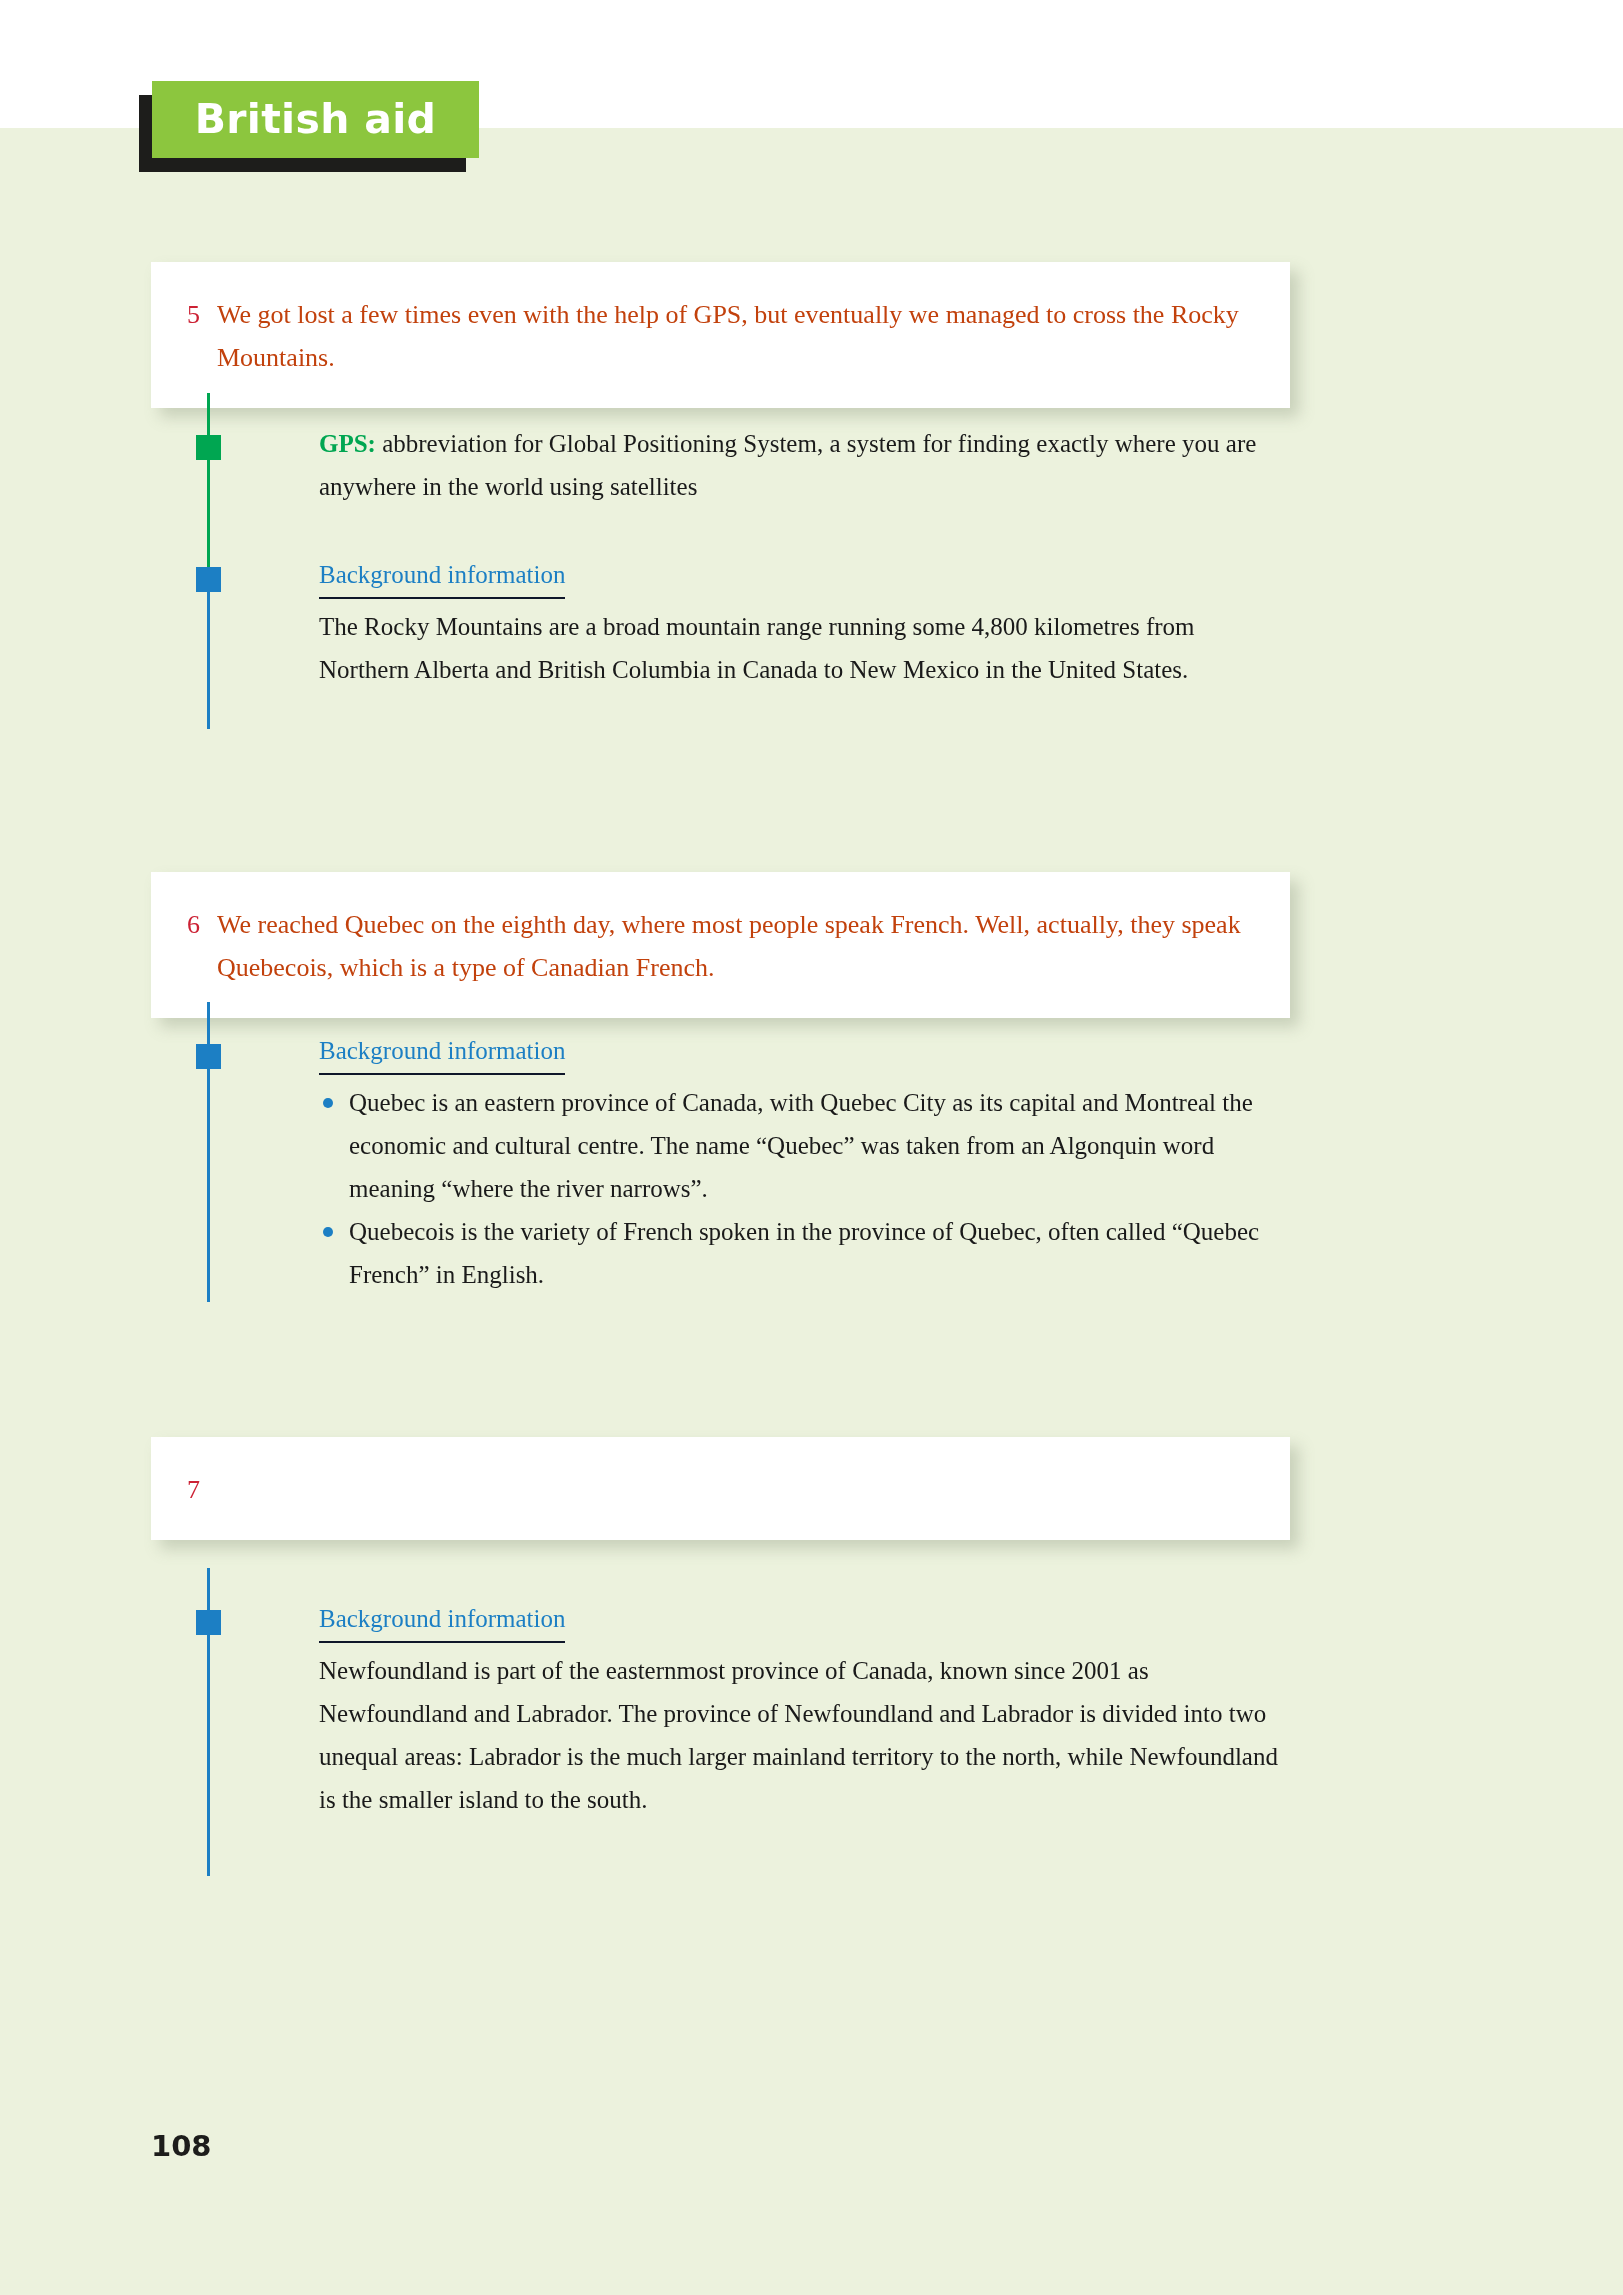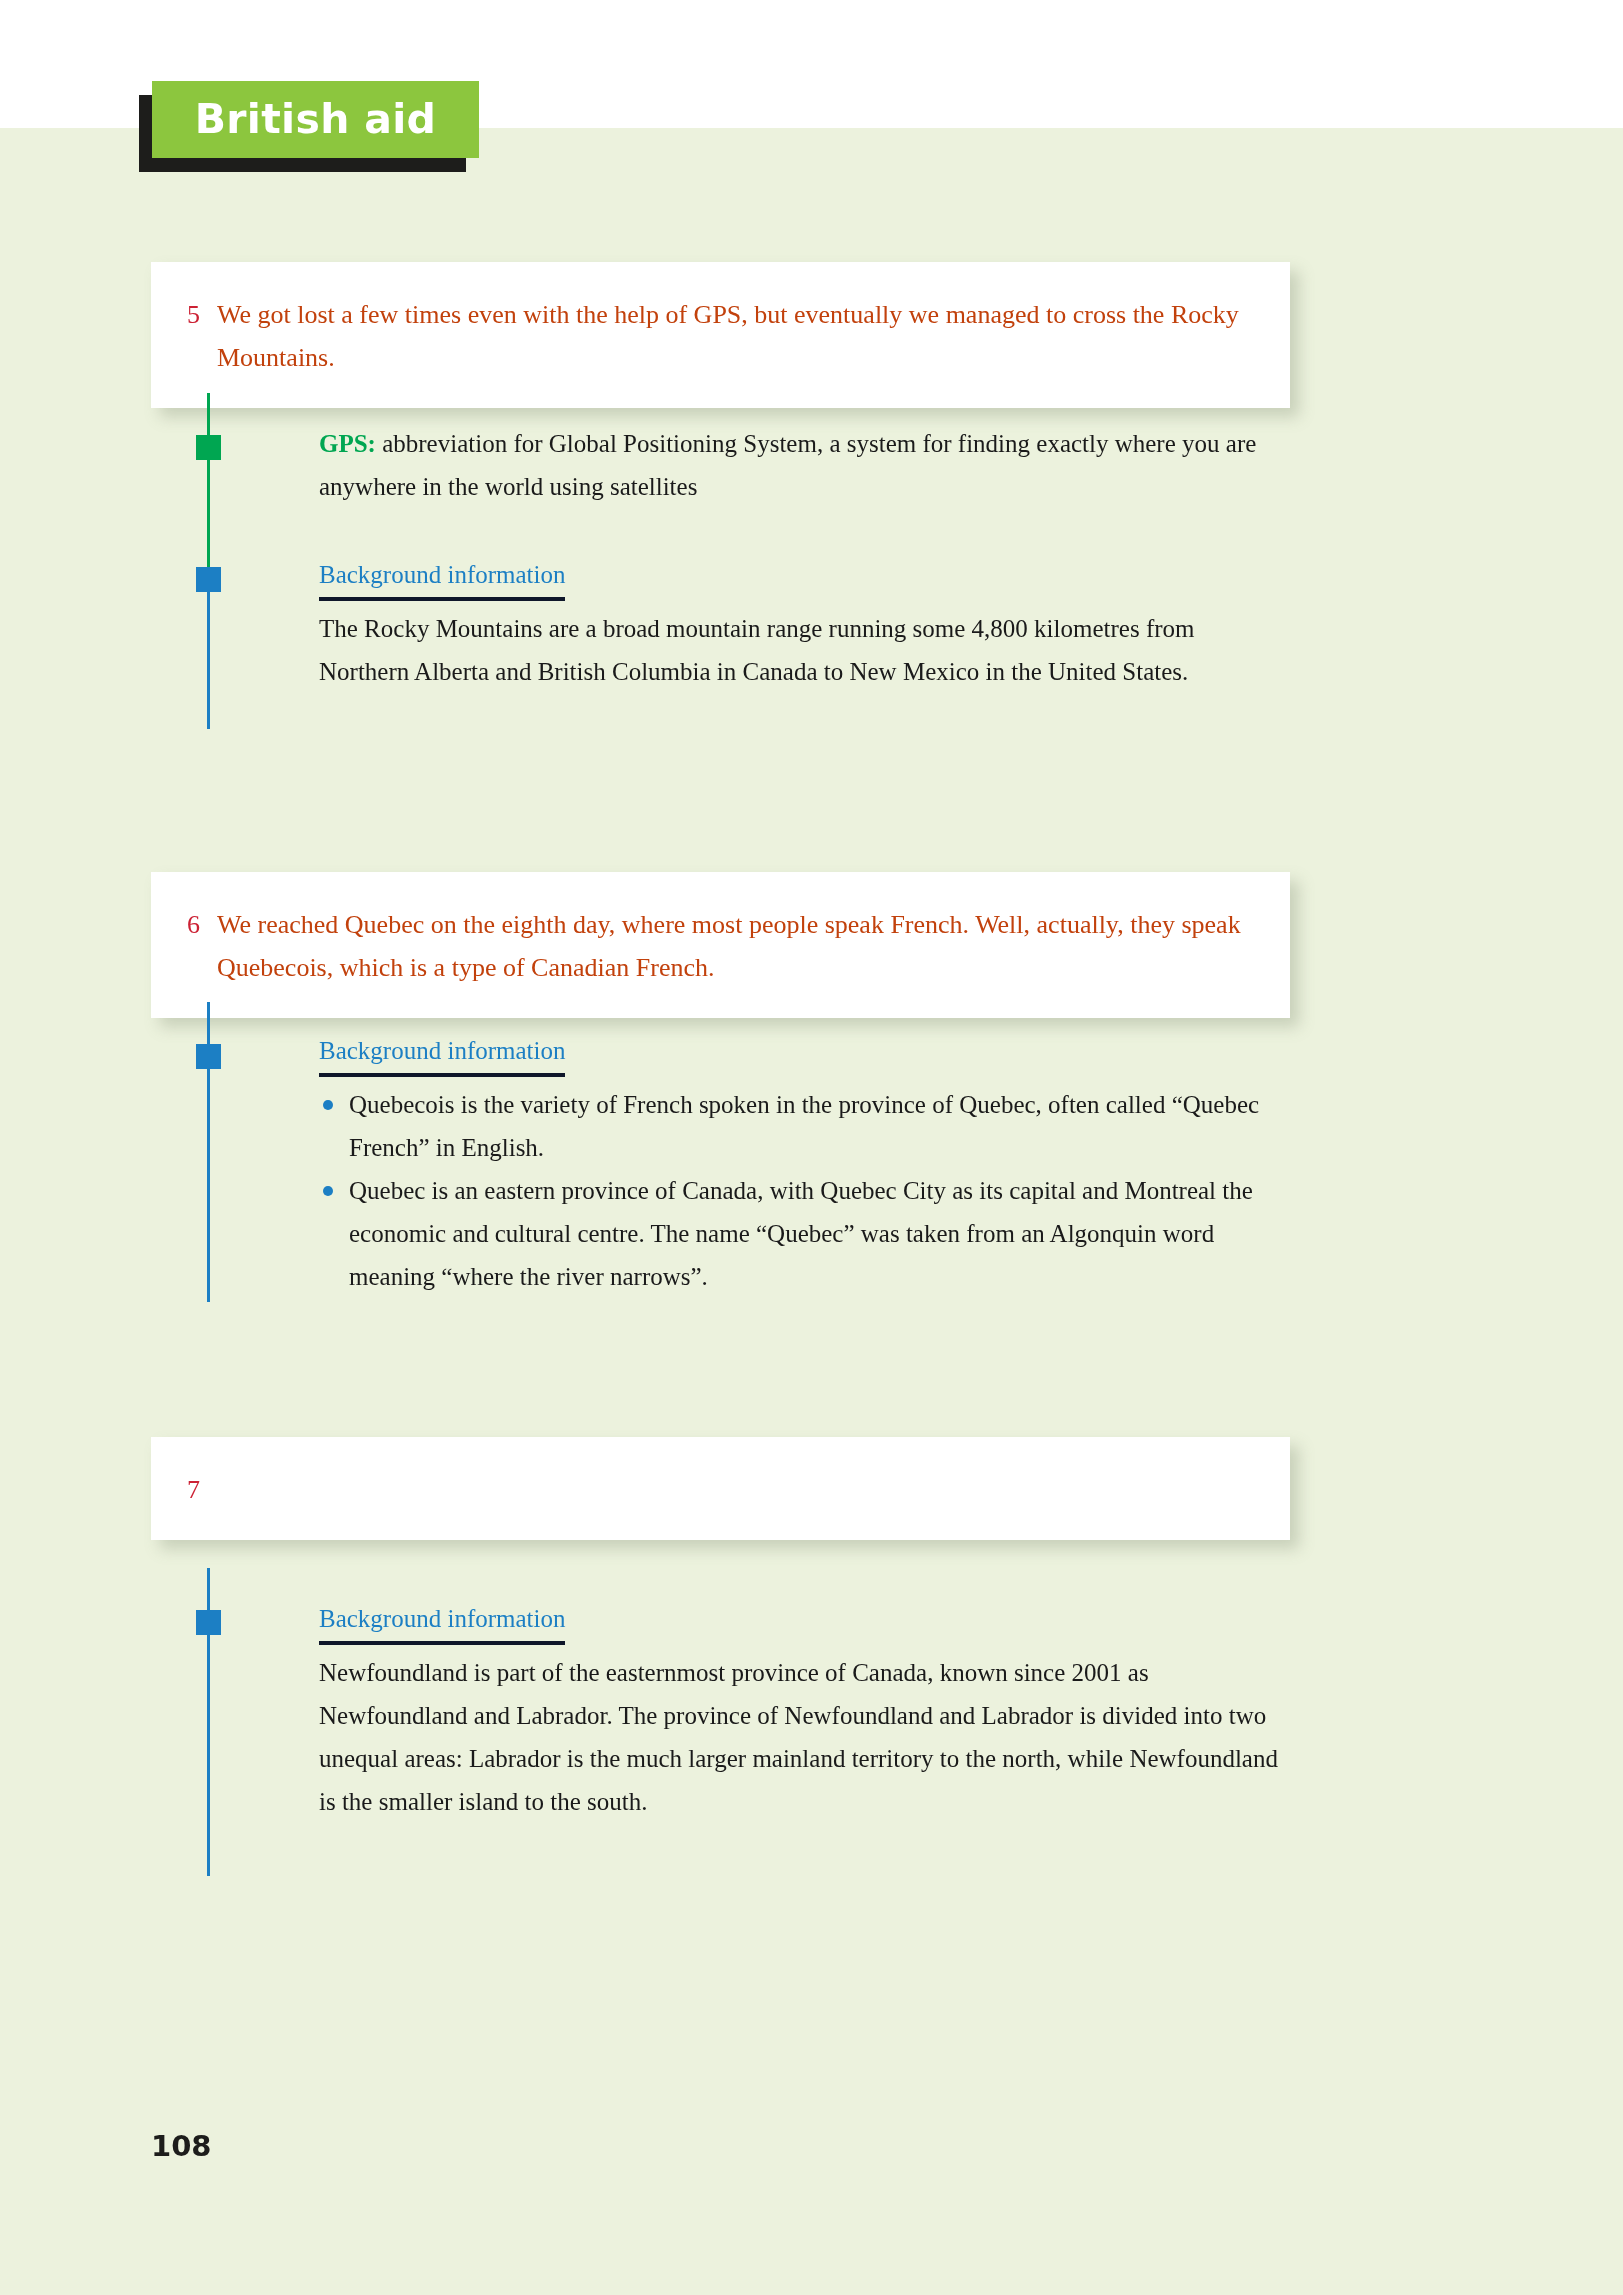--- a/index.html
+++ b/index.html
@@ -126,21 +126,21 @@
   }
   .note-term {
     color: #00a651;
     font-weight: bold;
   }
   .note-heading {
     color: #1c7fc4;
     font-size: 25px;
     line-height: 39px;
     display: inline-block;
-    border-bottom: 4px solid #0f172a;
+    border-bottom: 2px solid #0f172a;
     padding-bottom: 2.6px;
     margin-bottom: 6.5px;
   }
   .note-body { display: block; }
 
   
   ul.note-list {
     list-style: none;
     margin: 0;
     padding: 0;
@@ -213,25 +213,25 @@
 </div>
 
 <div class="rule rule-blue" style="left:207px; top:1002px; height:300px;"></div>
 <div class="marker marker-blue" style="left:196px; top:1044px;"></div>
 
 <div class="note" style="left:319px; top:1029px; width:962px;">
   <span class="note-heading">Background information</span>
   <ul class="note-list">
     <li>
       <span class="bullet"></span>
-      <span>Quebecois is the variety of French spoken in the province of Quebec, often called “Quebec French” in English.</span>
+      <span>Quebec is an eastern province of Canada, with Quebec City as its capital and Montreal the economic and cultural centre. The name “Quebec” was taken from an Algonquin word meaning “where the river narrows”.</span>
     </li>
     <li>
       <span class="bullet"></span>
-      <span>Quebec is an eastern province of Canada, with Quebec City as its capital and Montreal the economic and cultural centre. The name “Quebec” was taken from an Algonquin word meaning “where the river narrows”.</span>
+      <span>Quebecois is the variety of French spoken in the province of Quebec, often called “Quebec French” in English.</span>
     </li>
   </ul>
 </div>
 
 <div class="card" style="left:151px; top:1437px; width:1139px;">
   <div class="card-inner">
     <div class="card-num">7</div>
   </div>
 </div>
 

